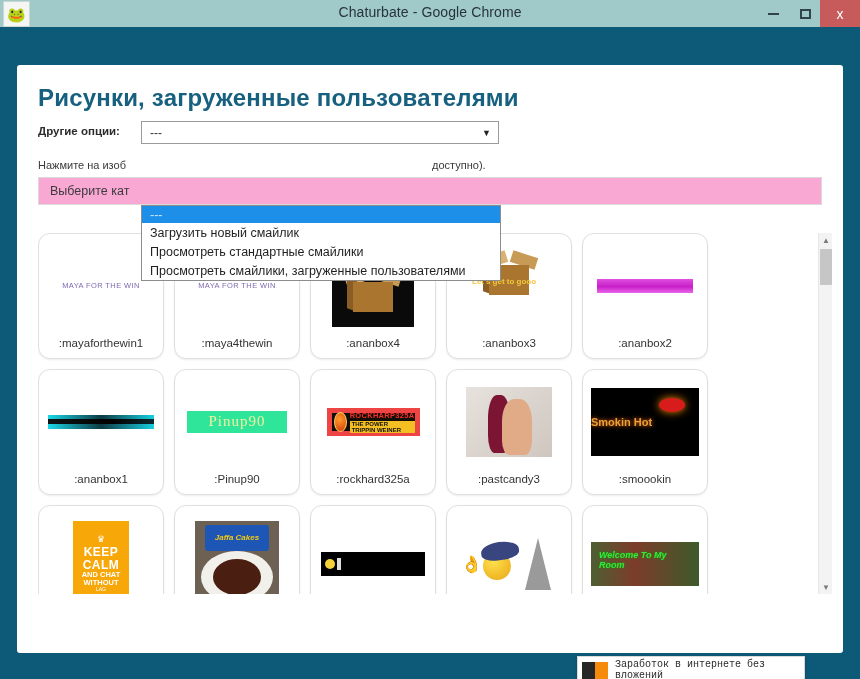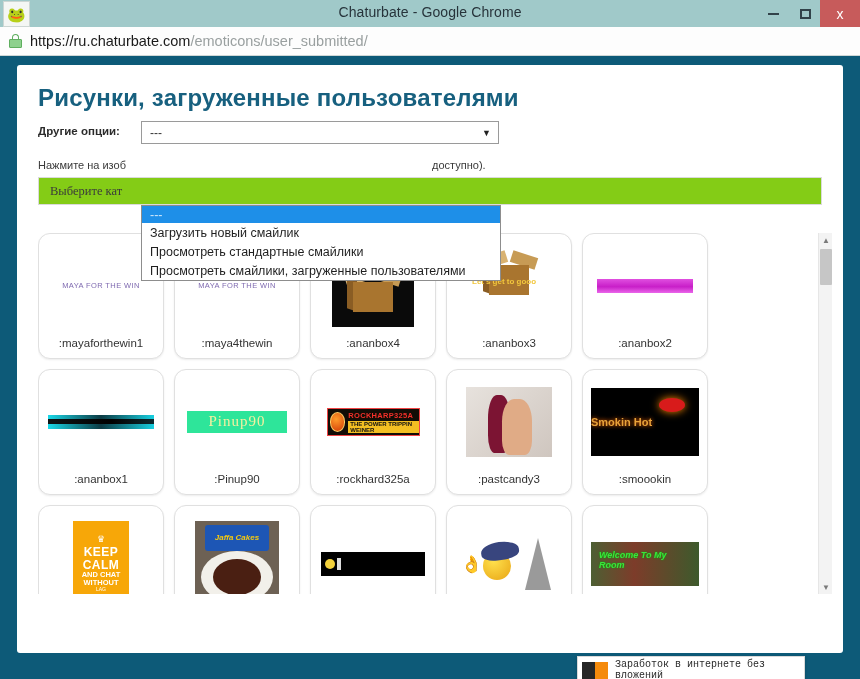--- a/index.html
+++ b/index.html
@@ -71,22 +71,22 @@
   }
   #selectvalue{margin-left:8px;font-size:12px;color:#333;}
   #selectarrow{position:absolute;right:7px;top:6px;font-size:9px;color:#222;}
 
   #hinttext{
     position:absolute;left:21px;top:94px;font-size:11px;color:#3a3a3a;
     white-space:nowrap;
   }
   #catbar{
     position:absolute;left:21px;top:112px;width:784px;height:28px;
-    background:#84cc16;border:1px solid #dadada;box-sizing:border-box;
-    display:flex;align-items:center;font-family:Liberation Serif, serif;
+    background:#f9a8d4;border:1px solid #dadada;box-sizing:border-box;
+    display:flex;align-items:center;
   }
   #catbar span{margin-left:11px;font-size:12.5px;color:#3b3b3b;}
 
   
   #dropdown{
     position:absolute;left:124px;top:140px;width:360px;
     background:#fff;border:1px solid #8d8d8d;box-sizing:border-box;
     z-index:40;
   }
   .ddopt{height:17px;display:flex;align-items:center;padding-left:8px;font-size:12.5px;color:#1f1f1f;}
@@ -127,21 +127,21 @@
   .art-box-plain .txt{position:absolute;top:22px;left:0;width:100%;text-align:left;font-size:8px;color:#f2c73d;font-weight:bold;z-index:3;}
   .bar-magenta{width:96px;height:14px;background:linear-gradient(180deg,#e04fe0,#c81fc8 55%,#ea66ea);}
   .bar-cyan{width:106px;height:14px;background:linear-gradient(90deg,#1ad8e8,#0c3b44 50%,#17cfe0);position:relative;}
   .bar-cyan:after{content:"";position:absolute;left:0;top:4px;width:100%;height:5px;background:linear-gradient(90deg,#0e1416,#000 60%,#0d2a30);}
   .art-pinup{
     width:100px;height:22px;background:#2ee59a;
     display:flex;align-items:center;justify-content:center;
     font-family:"Liberation Serif",serif;font-size:15px;color:#f5f0a0;letter-spacing:1px;
   }
   .art-rock{
-    width:93px;height:28px;background:#120d06;border:1px solid #ef4444;
+    width:93px;height:28px;background:#120d06;border:5px solid #ef4444;
     display:flex;align-items:center;box-sizing:border-box;padding-left:2px;
   }
   .art-rock .face{width:18px;height:18px;border-radius:50%;background:radial-gradient(circle at 40% 35%,#ff9b2a,#d23a07);border:1px solid #ffcf66;}
   .art-rock .lines{margin-left:3px;}
   .art-rock .l1{font-size:7.5px;color:#f4302a;font-weight:bold;letter-spacing:.3px;}
   .art-rock .l2{font-size:6px;color:#111;background:#f3bf22;font-weight:bold;padding:0 2px;margin-top:1px;}
   .art-photo{
     width:86px;height:70px;background:linear-gradient(135deg,#e7e2dd,#cfc6bf);
     position:relative;overflow:hidden;
   }
@@ -213,29 +213,20 @@
         <i></i>
       </div>
     <div class="wbtn" id="btn-max">
         <i></i>
       </div>
     <div class="wbtn" id="btn-close">
         <span>x</span>
       </div>
   </div>
 
-  <div id="addressbar">
-    <div id="lock">
-      <div class="shackle"></div>
-        <div class="body"></div>
-    </div>
-    <div id="url">
-      <span>https://ru.chaturbate.com</span><span class="dim">/emoticons/user_submitted/</span>
-    </div>
-  </div>
 
   <div id="viewport">
     <div id="page">
 
       <h1 id="pagetitle">Рисунки, загруженные пользователями</h1>
 
       <div id="optrow">
         <div id="optlabel">Другие опции:</div>
         <div id="selectbox">
           <span id="selectvalue">---</span>

